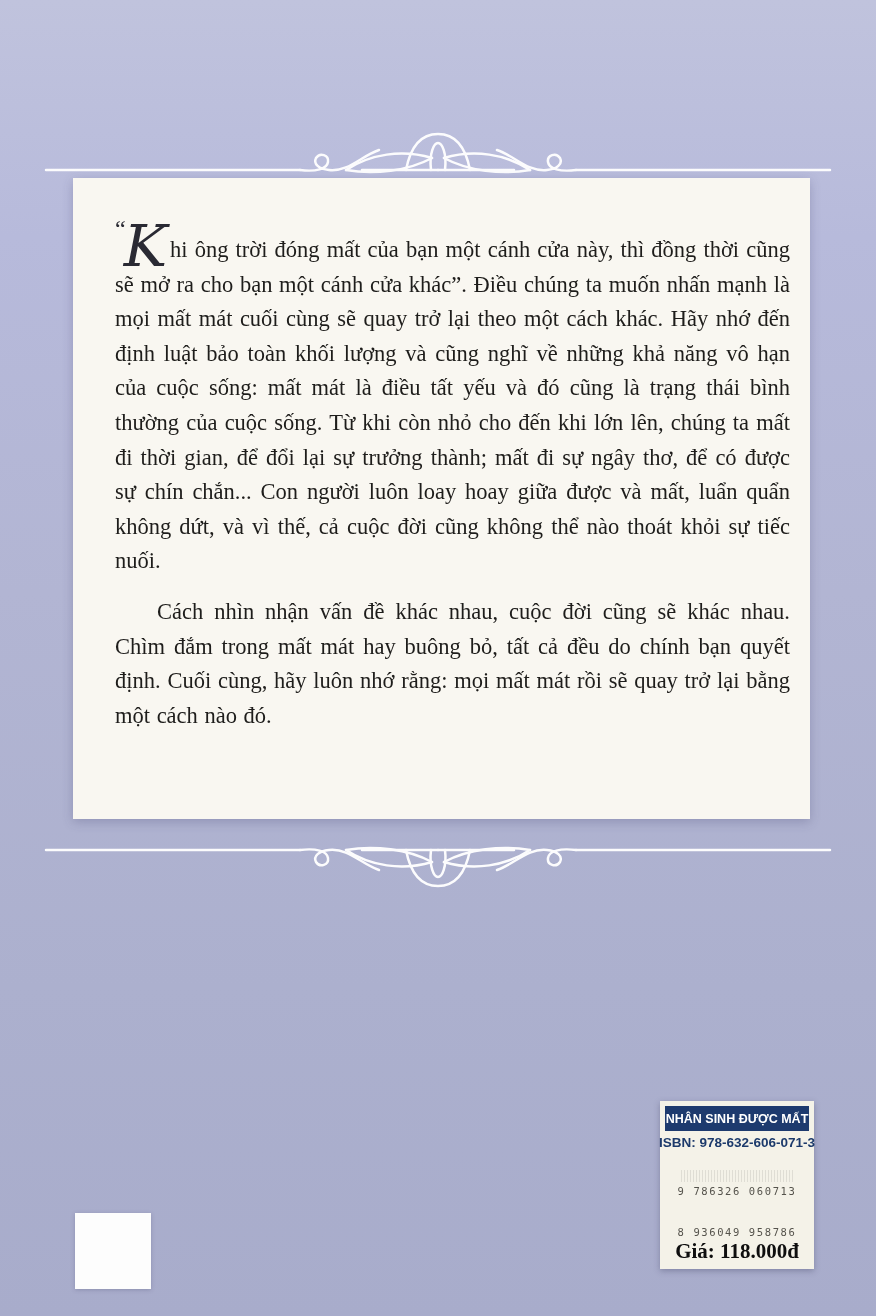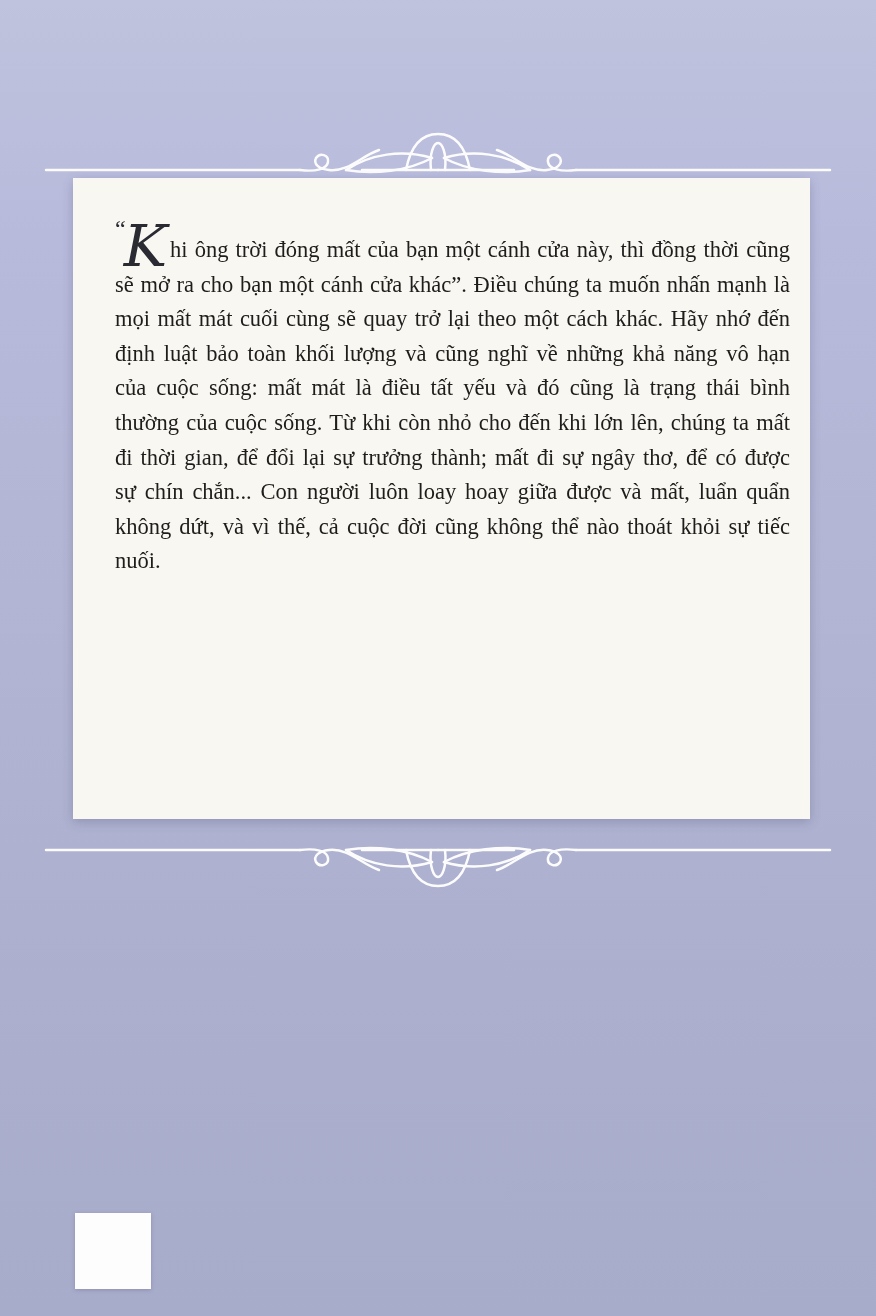--- a/index.html
+++ b/index.html
@@ -160,20 +160,21 @@
       <g fill="none" stroke="currentColor" stroke-width="2.5" stroke-linecap="round">
         <path d="M362 42 c5 -26 17 -36 32 -36 c15 0 27 10 32 36"></path>
         <path d="M387 42 c-2 -17 3 -27 7 -27 c4 0 9 10 7 27"></path>
       </g>
     </svg>
   </div>
 
   <div class="panel">
     <div class="panel-inner">
       <p class="para first"><span class="qmark">“</span><span class="dropcap">K</span><span>hi ông trời đóng mất của bạn một cánh cửa này, thì đồng thời cũng sẽ mở ra cho bạn một cánh cửa khác”. Điều chúng ta muốn nhấn mạnh là mọi mất mát cuối cùng sẽ quay trở lại theo một cách khác. Hãy nhớ đến định luật bảo toàn khối lượng và cũng nghĩ về những khả năng vô hạn của cuộc sống: mất mát là điều tất yếu và đó cũng là trạng thái bình thường của cuộc sống. Từ khi còn nhỏ cho đến khi lớn lên, chúng ta mất đi thời gian, để đổi lại sự trưởng thành; mất đi sự ngây thơ, để có được sự chín chắn... Con người luôn loay hoay giữa được và mất, luẩn quẩn không dứt, và vì thế, cả cuộc đời cũng không thể nào thoát khỏi sự tiếc nuối.</span></p>
+      <p class="para indent">Cách nhìn nhận vấn đề khác nhau, cuộc đời cũng sẽ khác nhau. Chìm đắm trong mất mát hay buông bỏ, tất cả đều do chính bạn quyết định. Cuối cùng, hãy luôn nhớ rằng: mọi mất mát rồi sẽ quay trở lại bằng một cách nào đó.</p>
     </div>
   </div>
 
   <div class="flourish flourish-bottom">
     <svg viewBox="0 0 788 54" xmlns="http://www.w3.org/2000/svg" aria-hidden="true">
       <g fill="none" stroke="currentColor" stroke-width="2.5" stroke-linecap="round">
         <path d="M2 42 H256"></path>
         <path d="M256 42 c16 2 27 -1 28 -8 c1 -7 -8 -10 -12 -4 c-3 6 3 11 13 12 c20 2 32 -14 50 -20"></path>
         <path d="M302 42 c24 -16 56 -21 86 -12"></path>
         <path d="M302 42 c28 5 62 1 86 -12"></path>
@@ -186,16 +187,24 @@
         <path d="M302 42 c28 5 62 1 86 -12"></path>
         <path d="M318 42 H394"></path>
       </g>
       <g fill="none" stroke="currentColor" stroke-width="2.5" stroke-linecap="round">
         <path d="M362 42 c5 -26 17 -36 32 -36 c15 0 27 10 32 36"></path>
         <path d="M387 42 c-2 -17 3 -27 7 -27 c4 0 9 10 7 27"></path>
       </g>
     </svg>
   </div>
 
+  <div class="sticker">
+    <div class="sticker-header">NHÂN SINH ĐƯỢC MẤT</div>
+    <div class="sticker-isbn">ISBN: 978-632-606-071-3</div>
+    <div class="barcode-bars"></div>
+    <div class="barcode-digits bc1">9 786326 060713</div>
+    <div class="barcode-digits bc2">8 936049 958786</div>
+    <div class="price">Giá: 118.000đ</div>
+  </div>
 
   <div class="blank-sticker"></div>
 
 </div>
 
 </body></html>

